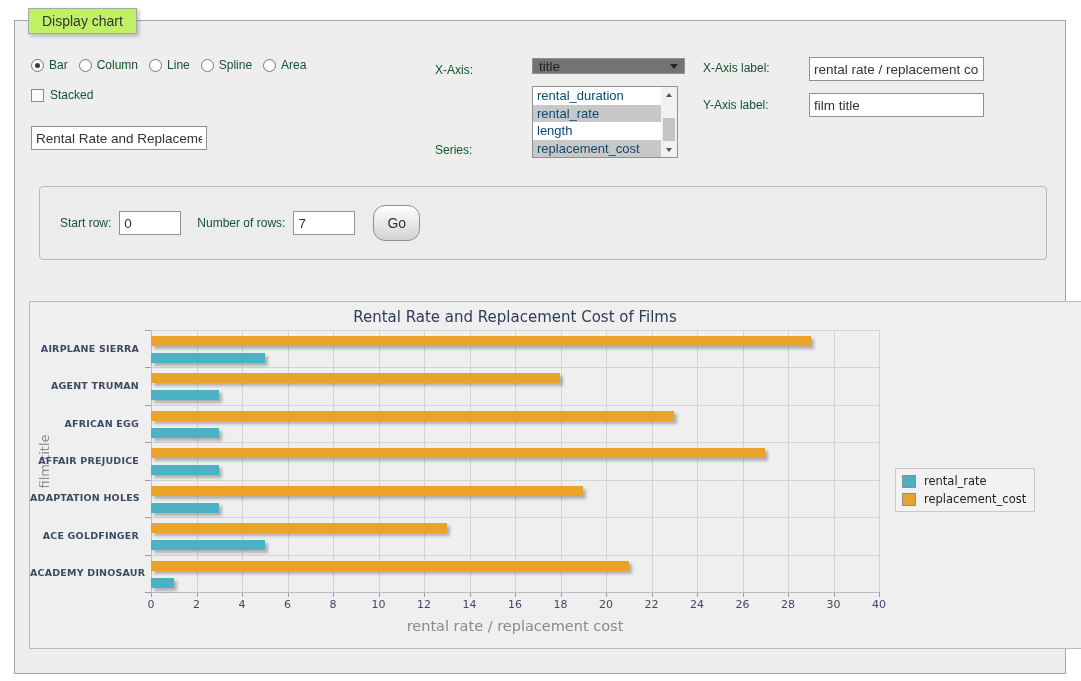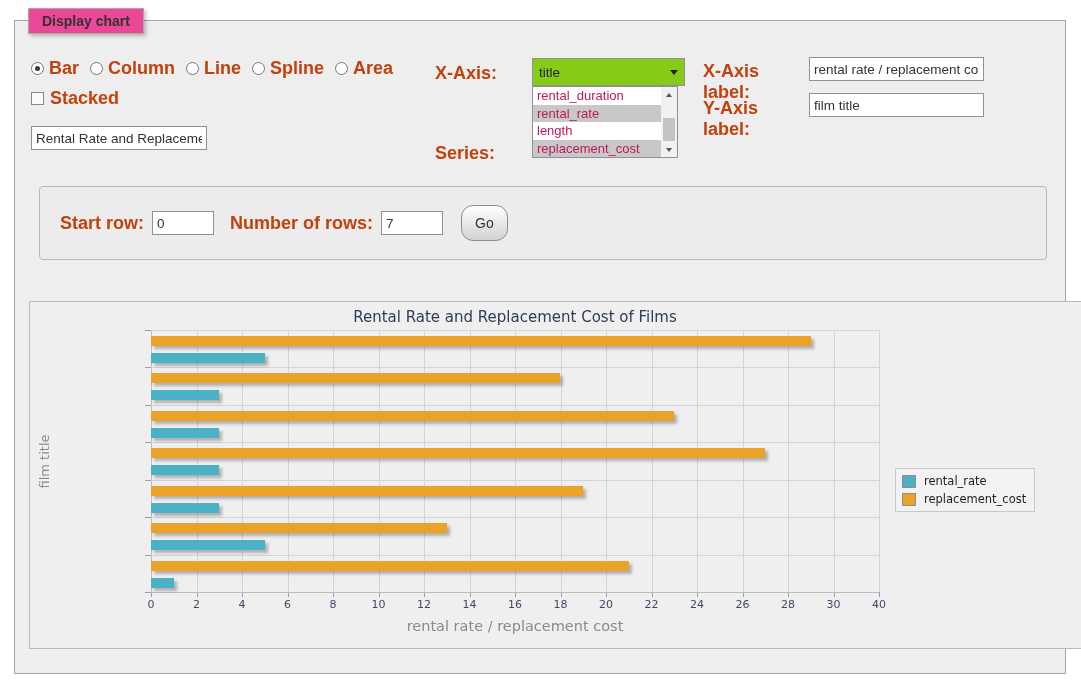--- a/index.html
+++ b/index.html
@@ -3,52 +3,52 @@
 <meta charset="utf-8">
 <style>
   * { box-sizing: border-box; margin: 0; padding: 0; }
   html,body { width:1081px; height:681px; background:#fff; overflow:hidden;
               font-family:"Liberation Sans", sans-serif; }
   .page { position:relative; width:1081px; height:681px; background:#fff; }
 
   
   .fieldset { position:absolute; left:14px; top:20px; width:1052px; height:654px;
               background:#eeeeee; border:1px solid #a6a6a6; }
-  .legendbox { position:absolute; left:13px; top:-13px; background:#ec4899;
+  .legendbox { position:absolute; left:13px; top:-13px; background:#bef264;
                border:1px solid #a9a9a9; padding:4px 13px; font-size:14px;
-               font-weight:bold; color:#333; box-shadow:2px 2px 4px rgba(0,0,0,0.25); }
-
-  
-  .lbl { font-size:18px; color:#c2410c;font-weight:bold; }
+               font-weight:normal; color:#333; box-shadow:2px 2px 4px rgba(0,0,0,0.25); }
+
+  
+  .lbl { font-size:12px; color:#14532d; }
   input.txt { position:absolute; border:1px solid #919191; background:#fff; color:#333;
               font-size:13.5px; font-family:"Liberation Sans", sans-serif;
               padding:2px 4px; height:24px; }
   .right { text-align:left; }
 
   
   .radio-row { position:absolute; left:16px; top:37px; display:flex; gap:11px; align-items:center; }
   .radio-item { display:flex; align-items:center; gap:5px; cursor:default; }
   .radio-icon { width:13px; height:13px; border:1px solid #777; border-radius:50%;
                 background:#fdfdfd; position:relative; flex:none; }
   .radio-icon.checked::after { content:""; position:absolute; left:3px; top:3px;
                 width:5px; height:5px; border-radius:50%; background:#3b3b3b; }
   .check-row { position:absolute; left:16px; top:67px; display:flex; align-items:center; gap:6px; }
   .check-icon { width:13px; height:13px; border:1px solid #8a8a8a; background:#fbfbfb; flex:none; }
 
   
-  .selectbox { position:absolute; left:517px; top:37px; width:153px; height:28px;
-               background:#84cc16; border:1px solid #919191; display:flex;
+  .selectbox { position:absolute; left:517px; top:37px; width:153px; height:16px;
+               background:#737373; border:1px solid #919191; display:flex;
                align-items:center; padding:0 6px; font-size:13.5px; color:#222; }
   .selectbox .caret { margin-left:auto; width:0; height:0; border-left:4px solid transparent;
                border-right:4px solid transparent; border-top:5px solid #222; }
   .listbox { position:absolute; left:517px; top:65px; width:146px; height:72px;
              background:#fff; border:1px solid #919191; overflow:hidden; }
   .lb-items { position:absolute; left:0; top:0; right:16px; }
   .lb-option { height:17.5px; line-height:17.5px; padding-left:4px; font-size:13px;
-               color:#be185d; white-space:nowrap; }
+               color:#0c4a6e; white-space:nowrap; }
   .lb-option.sel { background:#c8c8c8; }
   .scrollbar { position:absolute; right:0; top:0; width:16px; height:100%; background:#f1f1f1; }
   .sb-btn { position:absolute; left:0; width:16px; height:15px; background:#f1f1f1;
             display:flex; align-items:center; justify-content:center; }
   .sb-btn.up { top:0; } .sb-btn.down { bottom:0; }
   .tri-up { width:0; height:0; border-left:3.5px solid transparent; border-right:3.5px solid transparent;
             border-bottom:4px solid #555; }
   .tri-down { width:0; height:0; border-left:3.5px solid transparent; border-right:3.5px solid transparent;
             border-top:4px solid #555; }
   .sb-thumb { position:absolute; left:2px; width:12px; top:31px; height:23px; background:#c4c4c4; }
@@ -237,20 +237,29 @@
           <div class="bar" style="top: 97.8571px; left: 0px; width: 68.0225px; background: rgb(75, 178, 197);"></div>
           <div class="bar" style="top: 118.286px; left: 0px; width: 614.022px; background: rgb(234, 162, 40);"></div>
           <div class="bar" style="top: 135.286px; left: 0px; width: 68.0225px; background: rgb(75, 178, 197);"></div>
           <div class="bar" style="top: 155.714px; left: 0px; width: 432.022px; background: rgb(234, 162, 40);"></div>
           <div class="bar" style="top: 172.714px; left: 0px; width: 68.0225px; background: rgb(75, 178, 197);"></div>
           <div class="bar" style="top: 193.143px; left: 0px; width: 295.522px; background: rgb(234, 162, 40);"></div>
           <div class="bar" style="top: 210.143px; left: 0px; width: 113.522px; background: rgb(75, 178, 197);"></div>
           <div class="bar" style="top: 230.571px; left: 0px; width: 477.522px; background: rgb(234, 162, 40);"></div>
           <div class="bar" style="top: 247.571px; left: 0px; width: 22.5225px; background: rgb(75, 178, 197);"></div>
         </div>
+      <div class="ycats">
+          <div class="cat-label" style="top: 12.7143px;">AIRPLANE SIERRA</div>
+          <div class="cat-label" style="top: 50.1429px;">AGENT TRUMAN</div>
+          <div class="cat-label" style="top: 87.5714px;">AFRICAN EGG</div>
+          <div class="cat-label" style="top: 125px;">AFFAIR PREJUDICE</div>
+          <div class="cat-label" style="top: 162.429px;">ADAPTATION HOLES</div>
+          <div class="cat-label" style="top: 199.857px;">ACE GOLDFINGER</div>
+          <div class="cat-label" style="top: 237.286px;">ACADEMY DINOSAUR</div>
+        </div>
       <div class="xlabels">
           <div class="x-tick-label" style="left: -15px;">0</div>
           <div class="x-tick-label" style="left: 30.5px;">2</div>
           <div class="x-tick-label" style="left: 76px;">4</div>
           <div class="x-tick-label" style="left: 121.5px;">6</div>
           <div class="x-tick-label" style="left: 167px;">8</div>
           <div class="x-tick-label" style="left: 212.5px;">10</div>
           <div class="x-tick-label" style="left: 258px;">12</div>
           <div class="x-tick-label" style="left: 303.5px;">14</div>
           <div class="x-tick-label" style="left: 349px;">16</div>

